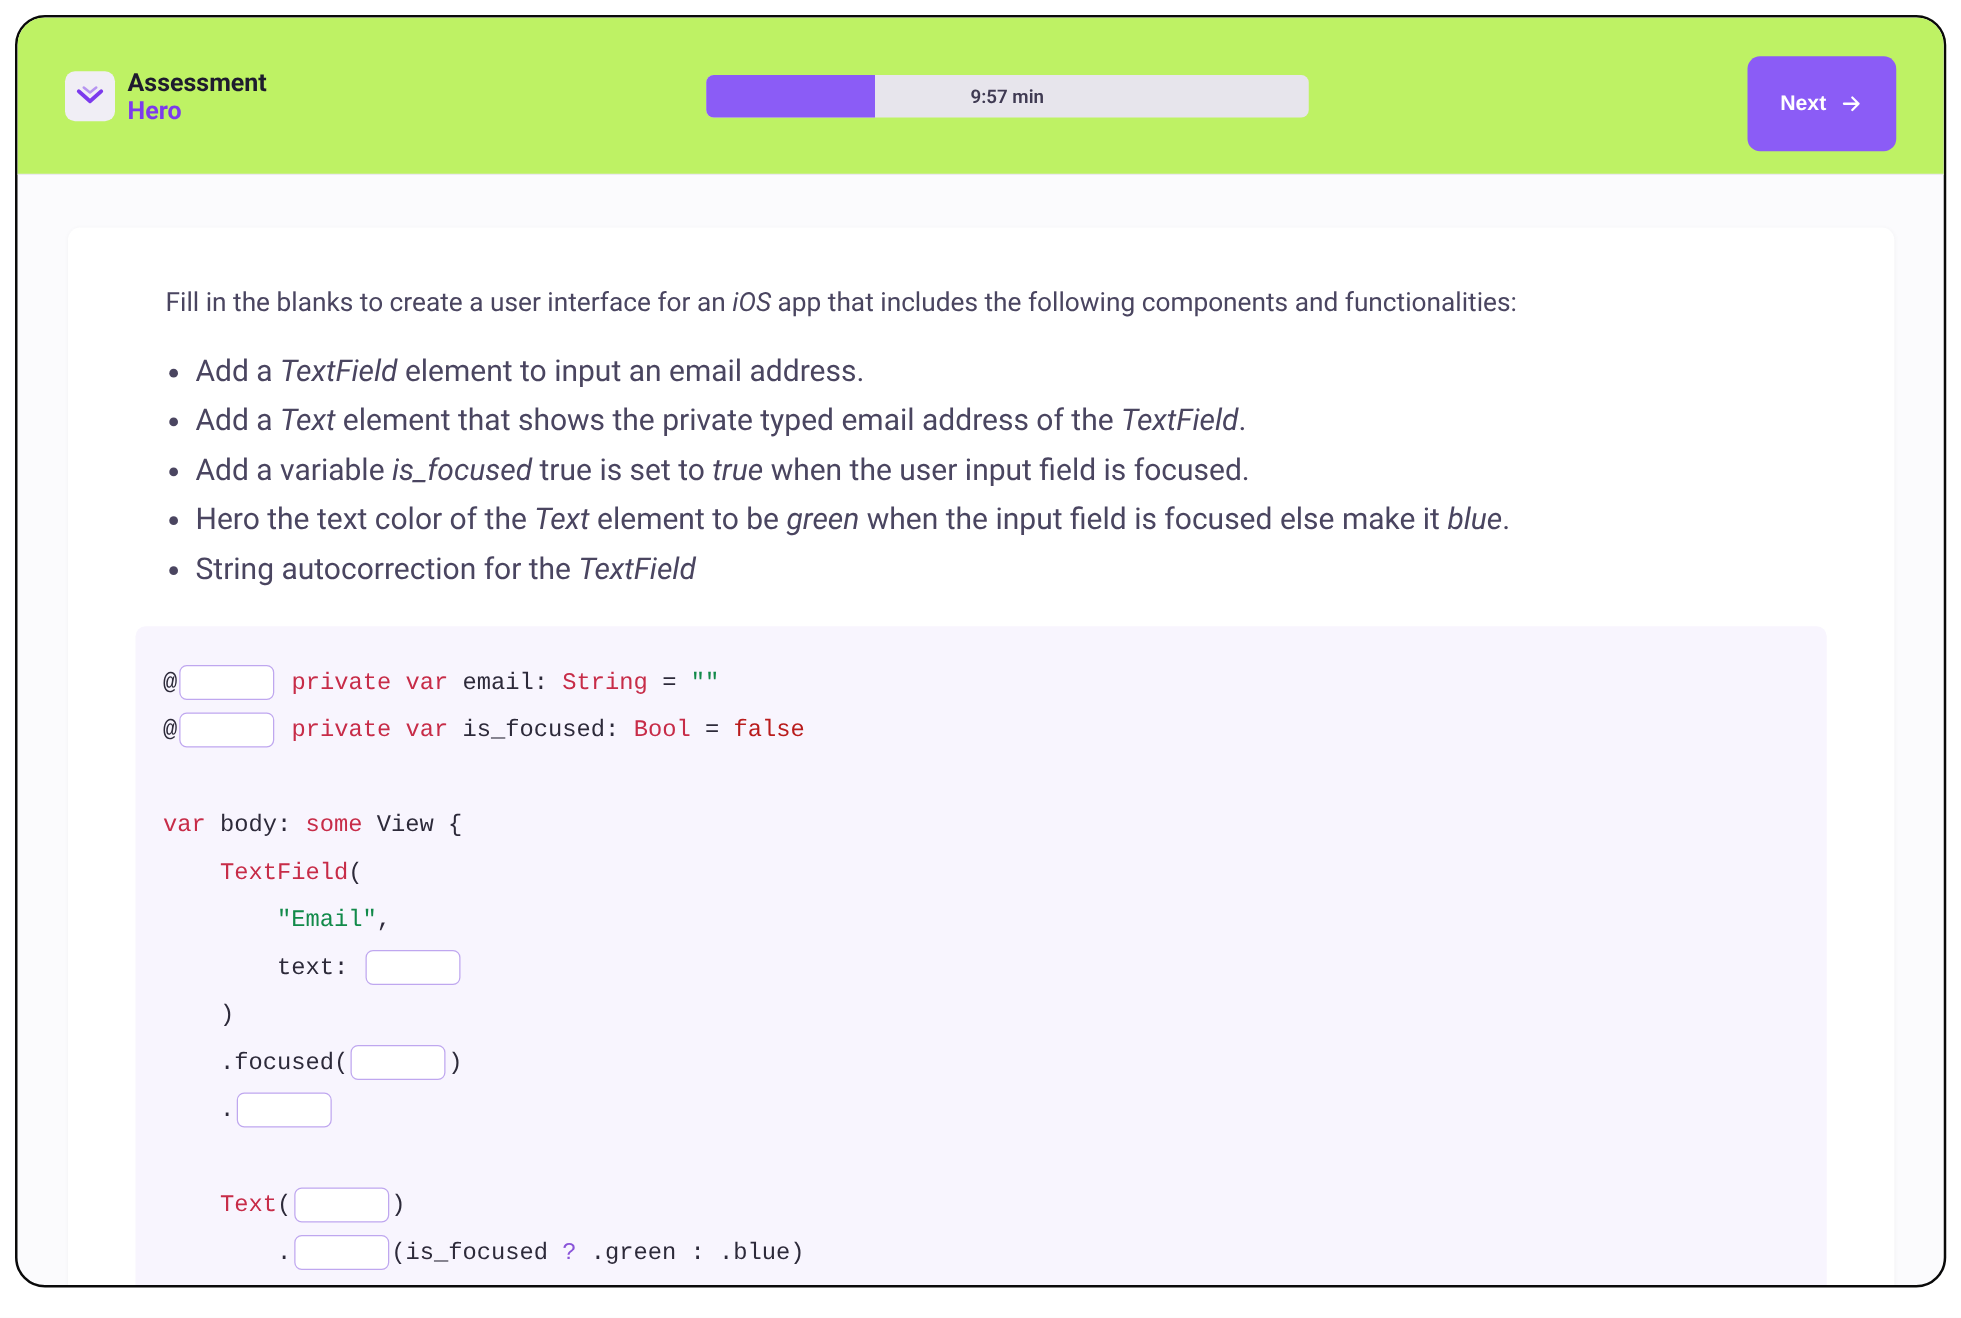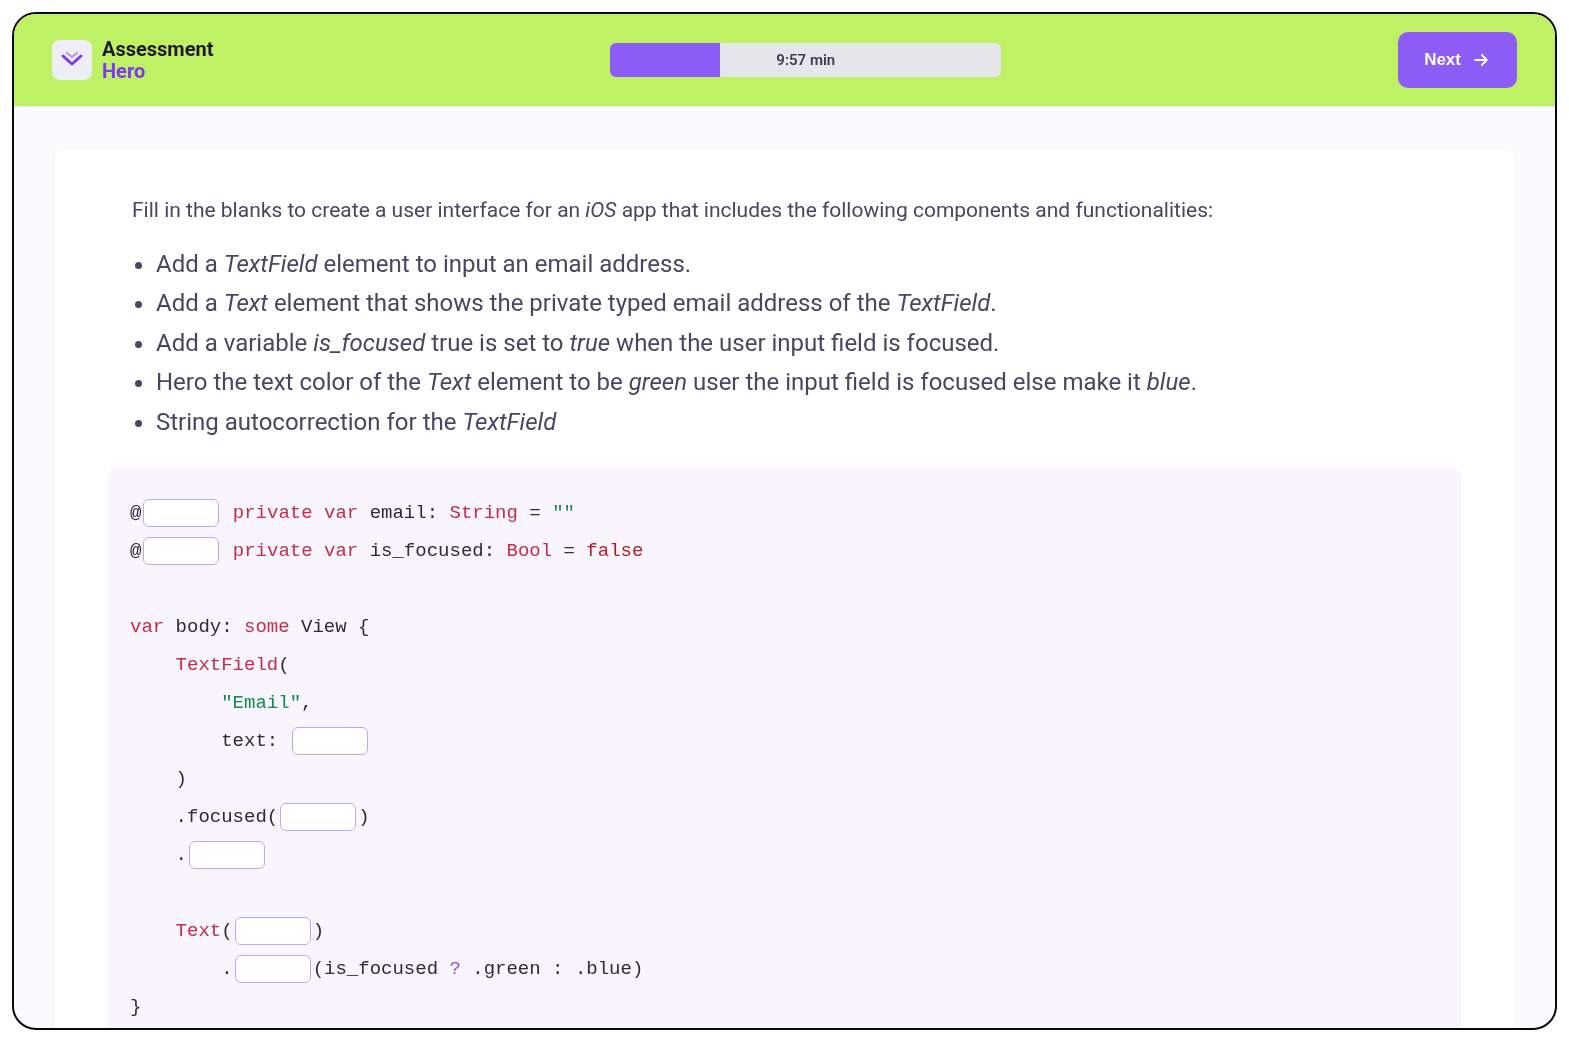--- a/index.html
+++ b/index.html
@@ -45,21 +45,21 @@
   }
   .logo-box svg { width: 24px; height: 24px; }
   .logo-text { line-height: 1.1; font-weight: 700; font-size: 20px; color: #1e1b2e; }
   .logo-text .hero { color: #7c3aed; display: block; }
   .center-area {
     flex: 1;
     display: flex;
     justify-content: center;
   }
   .progress-wrap {
-    width: 391px;
+    width: 482px;
     height: 34px;
     background: #e7e5ec;
     border-radius: 6px;
     position: relative;
     display: flex;
     align-items: center;
     justify-content: center;
   }
   .progress-fill {
     position: absolute;
@@ -74,27 +74,28 @@
     font-size: 15px;
     font-weight: 600;
     color: #3f3a52;
   }
   .next-btn {
     flex: 0 0 auto;
     background: #8b5cf6;
     color: #fff;
     border: none;
     border-radius: 10px;
-    padding: 18px 26px;
+    padding: 28px 26px;
     font-size: 17px;
     font-weight: 700;
     display: flex;
     align-items: center;
     gap: 10px;
     cursor: pointer;
+    margin-top: 13px;
   }
   .next-btn svg { width: 20px; height: 20px; stroke: #fff; }
 
   
   .content {
     padding: 42px 40px;
     flex: 1;
     overflow: auto;
   }
   .card {
@@ -197,21 +198,21 @@
         <li>
           <span>Add a </span><em>TextField</em><span> element to input an email address.</span>
         </li>
         <li>
           <span>Add a </span><em>Text</em><span> element that shows the private typed email address of the </span><em>TextField</em><span>.</span>
         </li>
         <li>
           <span>Add a variable </span><em>is_focused</em><span> true is set to </span><em>true</em><span> when the user input field is focused.</span>
         </li>
         <li>
-          <span>Hero the text color of the </span><em>Text</em><span> element to be </span><em>green</em><span> user the input field is focused else make it </span><em>blue</em><span>.</span>
+          <span>Hero the text color of the </span><em>Text</em><span> element to be </span><em>green</em><span> when the input field is focused else make it </span><em>blue</em><span>.</span>
         </li>
         <li>
           <span>String autocorrection for the </span><em>TextField</em><span></span>
         </li>
       </ul>
 
       <div class="code-block"><span class="row"><span>@</span><input class="blank" value="" style=""> <span class="tok-kw">private</span> <span class="tok-kw">var</span><span> email: </span><span class="tok-cls">String</span><span> = </span><span class="tok-str">""</span></span><span class="row"><span>@</span><input class="blank" value="" style=""> <span class="tok-kw">private</span> <span class="tok-kw">var</span><span> is_focused: </span><span class="tok-cls">Bool</span><span> = </span><span class="tok-bool">false</span></span><span class="row">&nbsp;</span><span class="row"><span class="tok-kw">var</span><span> body: </span><span class="tok-kw">some</span><span> View {</span></span><span class="row">    <span class="tok-type">TextField</span><span>(</span></span><span class="row">        <span class="tok-str">"Email"</span><span>,</span></span><span class="row">        <span>text: </span><input class="blank" value="" style=""></span><span class="row">    <span>)</span></span><span class="row">    <span>.focused(</span><input class="blank" value="" style=""><span>)</span></span><span class="row">    <span>.</span><input class="blank" value="" style=""></span><span class="row">&nbsp;</span><span class="row">    <span class="tok-type">Text</span><span>(</span><input class="blank" value="" style=""><span>)</span></span><span class="row">        <span>.</span><input class="blank" value="" style=""><span>(is_focused </span><span class="tok-op">?</span><span> .green : .blue)</span></span><span class="row"><span>}</span></span></div>
 
     </div>
   </div>

